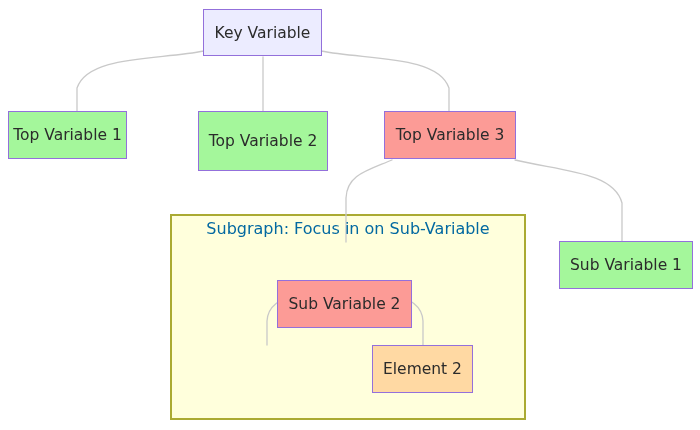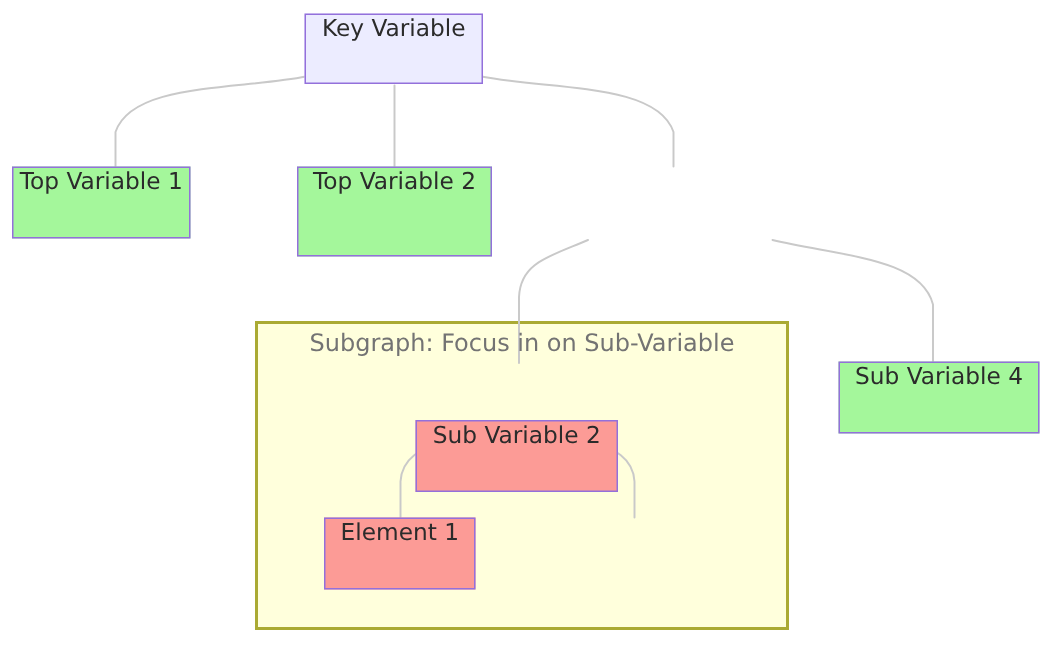--- a/index.html
+++ b/index.html
@@ -15,20 +15,21 @@
   .edges {
     position: absolute;
     inset: 0;
     z-index: 2;
     pointer-events: none;
   }
   .node {
     position: absolute;
     z-index: 3;
     display: flex;
+    align-items: center;
     justify-content: center;
     box-sizing: border-box;
     border: 1.5px solid #9370DB;
     font-size: 15.5px;
     text-align: center;
     white-space: nowrap;
   }
   .fill-lavender { background: #ECECFF; }
   .fill-green    { background: #A4F79B; }
   .fill-red      { background: #FC9B96; }
@@ -52,21 +53,21 @@
     background: #FFFFDC;
     border: 2px solid #AAAA33;
   }
   .subgraph-title {
     position: absolute;
     z-index: 3;
     left: 170px; top: 219px;
     width: 356px;
     text-align: center;
     font-size: 16px;
-    color: #737373;
+    color: #0369a1;
     white-space: nowrap;
   }
 </style>
 </head>
 <body>
 
 <div class="canvas">
 
   <div class="subgraph"></div>
 
@@ -89,27 +90,30 @@
   </div>
 
   <div class="node fill-green node-top1">
     <span>Top Variable 1</span>
   </div>
 
   <div class="node fill-green node-top2">
     <span>Top Variable 2</span>
   </div>
 
+  <div class="node fill-red node-top3">
+    <span>Top Variable 3</span>
+  </div>
 
   <div class="node fill-red node-sub2">
     <span>Sub Variable 2</span>
   </div>
 
-  <div class="node fill-red node-el1">
-    <span>Element 1</span>
+
+  <div class="node fill-orange node-el2">
+    <span>Element 2</span>
   </div>
 
-
   <div class="node fill-green node-sub1">
-    <span>Sub Variable 4</span>
+    <span>Sub Variable 1</span>
   </div>
 
 </div>
 
 </body></html>

